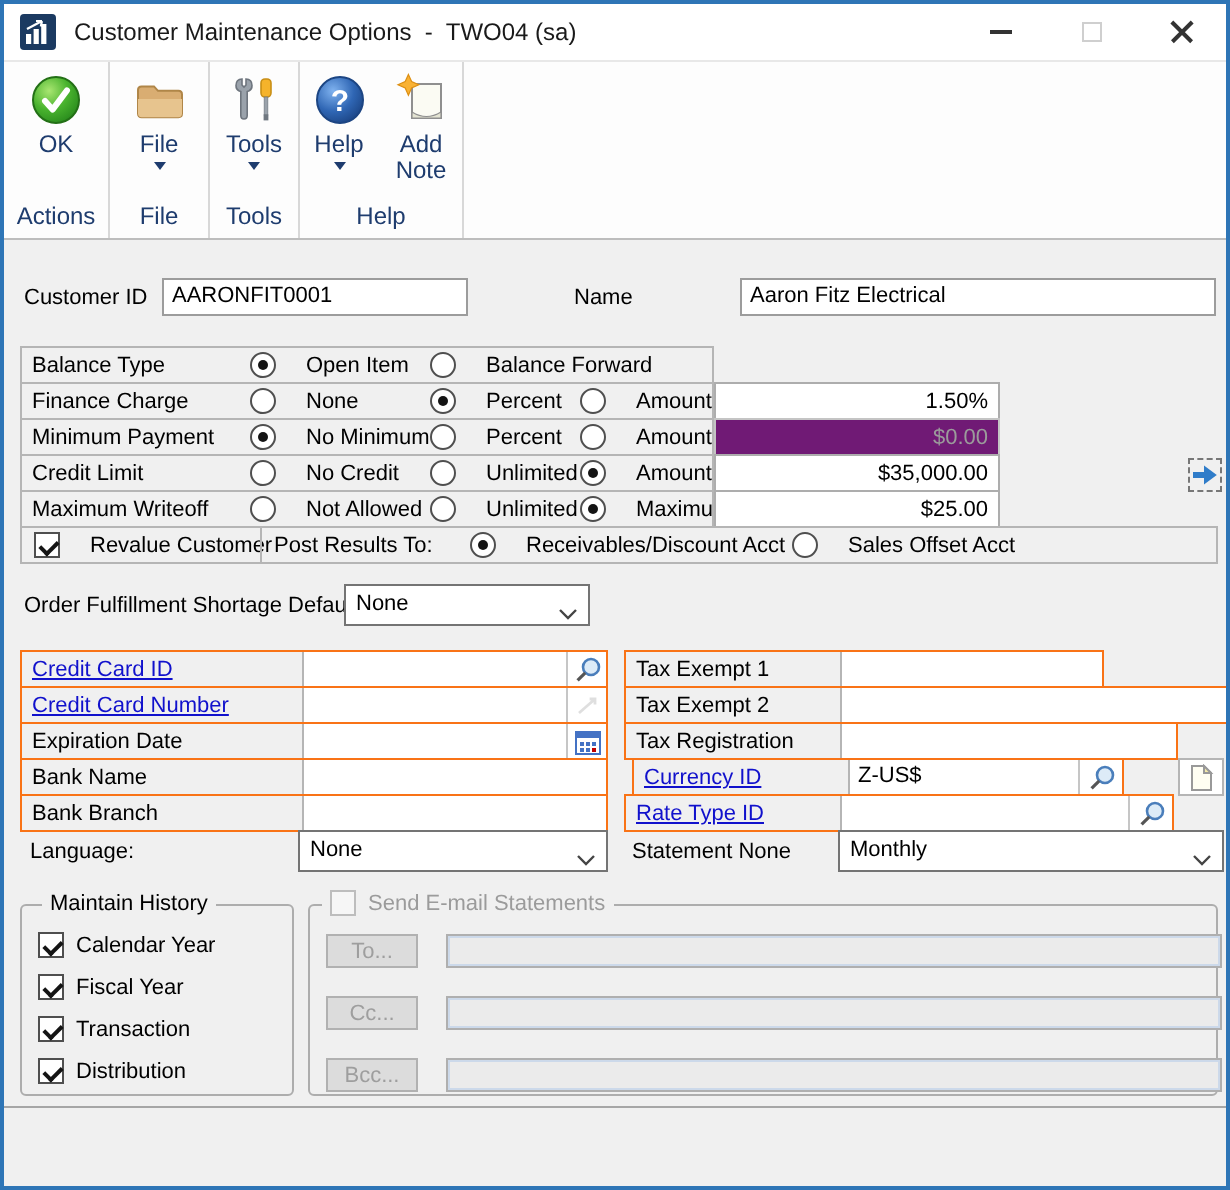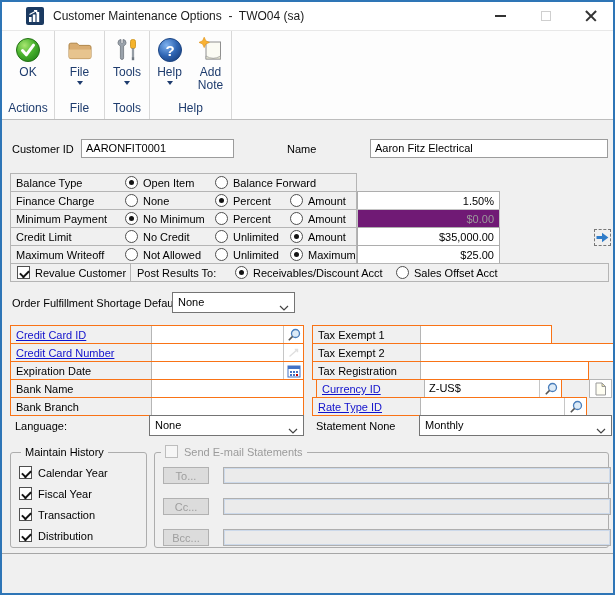--- a/index.html
+++ b/index.html
@@ -2,21 +2,21 @@
 <html><head>
 <meta charset="utf-8">
 <style>
   * { box-sizing: border-box; margin:0; padding:0; }
   html,body { background:#fff; }
   body { font-family:"Liberation Sans", sans-serif; }
   .window { position:relative; width:615px; height:595px; background:#f0f0f0;
             border:2px solid #2e75b6; overflow:hidden; }
   
   .titlebar { position:absolute; top:0; left:0; right:0; height:28px; background:#ffffff;
-              display:flex; align-items:center; padding-left:24px; }
+              display:flex; align-items:center; padding-left:8px; }
   .title-icon { width:18px; height:18px; margin-right:9px; flex:0 0 auto; }
   .title-text { font-size:12px; color:#1a1a1a; white-space:pre; }
   .win-controls { margin-left:auto; display:flex; height:100%; }
   .win-btn { width:45px; height:100%; display:flex; align-items:center; justify-content:center; }
   .glyph-min { width:11px; height:2px; background:#333; }
   .glyph-max { width:10px; height:10px; border:1px solid #cfcfcf; }
   .glyph-close { position:relative; width:12px; height:12px; }
   .glyph-close i { position:absolute; left:-1px; top:5px; width:14px; height:1.6px; background:#333; }
   .glyph-close i:first-child { transform:rotate(45deg); }
   .glyph-close i:last-child { transform:rotate(-45deg); }
@@ -36,21 +36,21 @@
   
   .content { position:absolute; top:118px; left:0; right:0; bottom:0; background:#f0f0f0;
              font-size:11px; color:#000; }
   .lbl { position:absolute; white-space:nowrap; }
   .tb { position:absolute; height:19px; background:#fff; border:1px solid #9c9c9c;
         padding:2px 4px; white-space:nowrap; overflow:hidden; }
   
   .orow { position:absolute; left:8px; width:347px; height:19px; border:1px solid #b5b5b5; }
   .orow.wide { width:599px; }
   .olabel { position:absolute; left:5px; top:3px; white-space:nowrap; }
-  .opt { position:absolute; top:2px; display:flex; align-items:center; gap:5px; white-space:nowrap; }
+  .opt { position:absolute; top:2px; display:flex; align-items:center; gap:15px; white-space:nowrap; }
   .radio { width:13px; height:13px; border:1px solid #4f4f4f; border-radius:50%; background:#fff;
            position:relative; flex:0 0 auto; }
   .radio.checked::after { content:""; position:absolute; left:3px; top:3px; right:3px; bottom:3px;
            background:#141414; border-radius:50%; }
   .cb { width:13px; height:13px; border:1px solid #4f4f4f; background:#fff; position:relative; flex:0 0 auto; }
   .cb.checked::after { content:""; position:absolute; left:2px; top:2.5px; width:7px; height:4px;
            border-left:2px solid #141414; border-bottom:2px solid #141414; transform:rotate(-45deg); }
   .cb.dis { border-color:#bdbdbd; background:#f6f6f6; }
   .oval { position:absolute; left:346px; top:-1px; width:143px; height:19px; border:1px solid #adadad;
           background:#fff; text-align:right; padding:3px 5px 0 0; }

